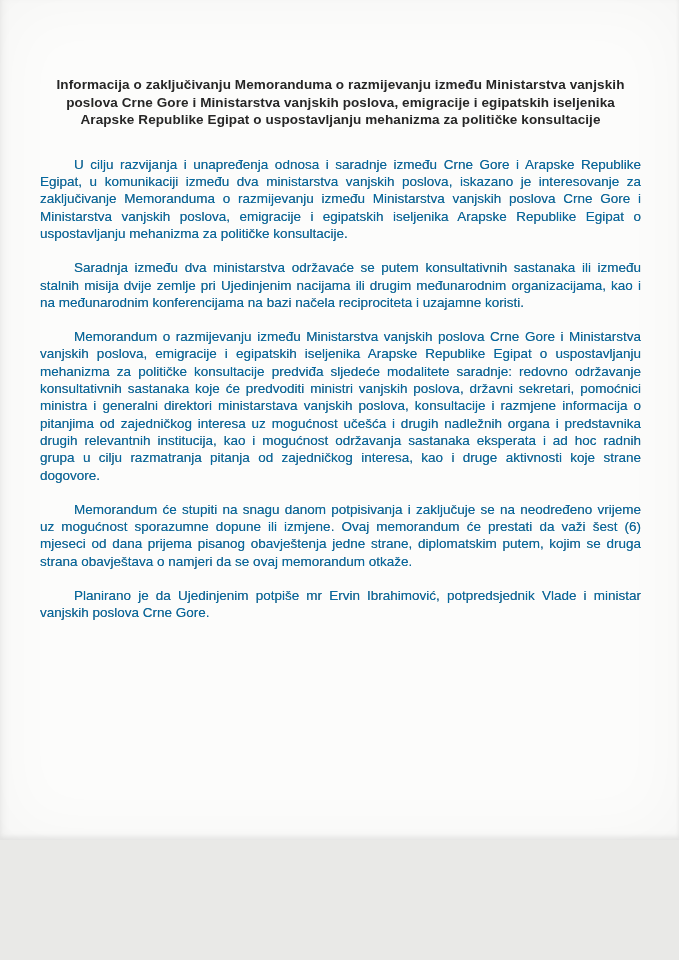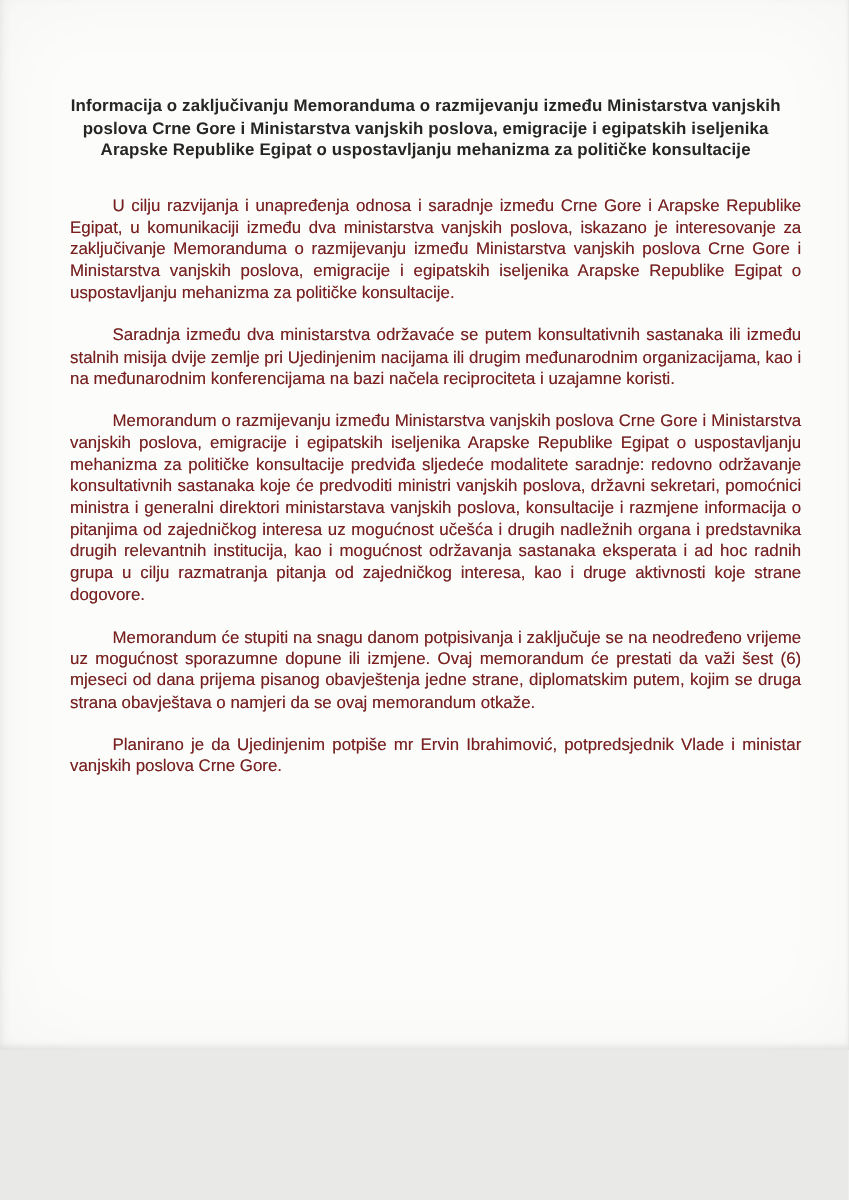--- a/index.html
+++ b/index.html
@@ -29,26 +29,26 @@
     width: 586px;
     margin: 0 auto 27px auto;
     font-size: 13.5px;
     line-height: 17.6px;
     font-weight: bold;
     text-align: center;
     color: #262626;
     letter-spacing: 0.1px;
   }
   .doc-para {
-    margin: 0 0 17px 16px;
+    margin: 0 0 17px 0;
     font-size: 13.5px;
     line-height: 17.3px;
     text-align: justify;
     text-indent: 34px;
-    color: #7f1d1d;
+    color: #0369a1;
     
     text-shadow: 0 0 0.35px rgba(40,40,40,0.55);
   }
 </style>
 </head>
 <body>
 
 <div class="scan-page">
   <h1 class="doc-title">Informacija o zaključivanju Memoranduma o razmijevanju između Ministarstva vanjskih poslova Crne Gore i Ministarstva vanjskih poslova, emigracije i egipatskih iseljenika Arapske Republike Egipat o uspostavljanju mehanizma za političke konsultacije</h1>
 

